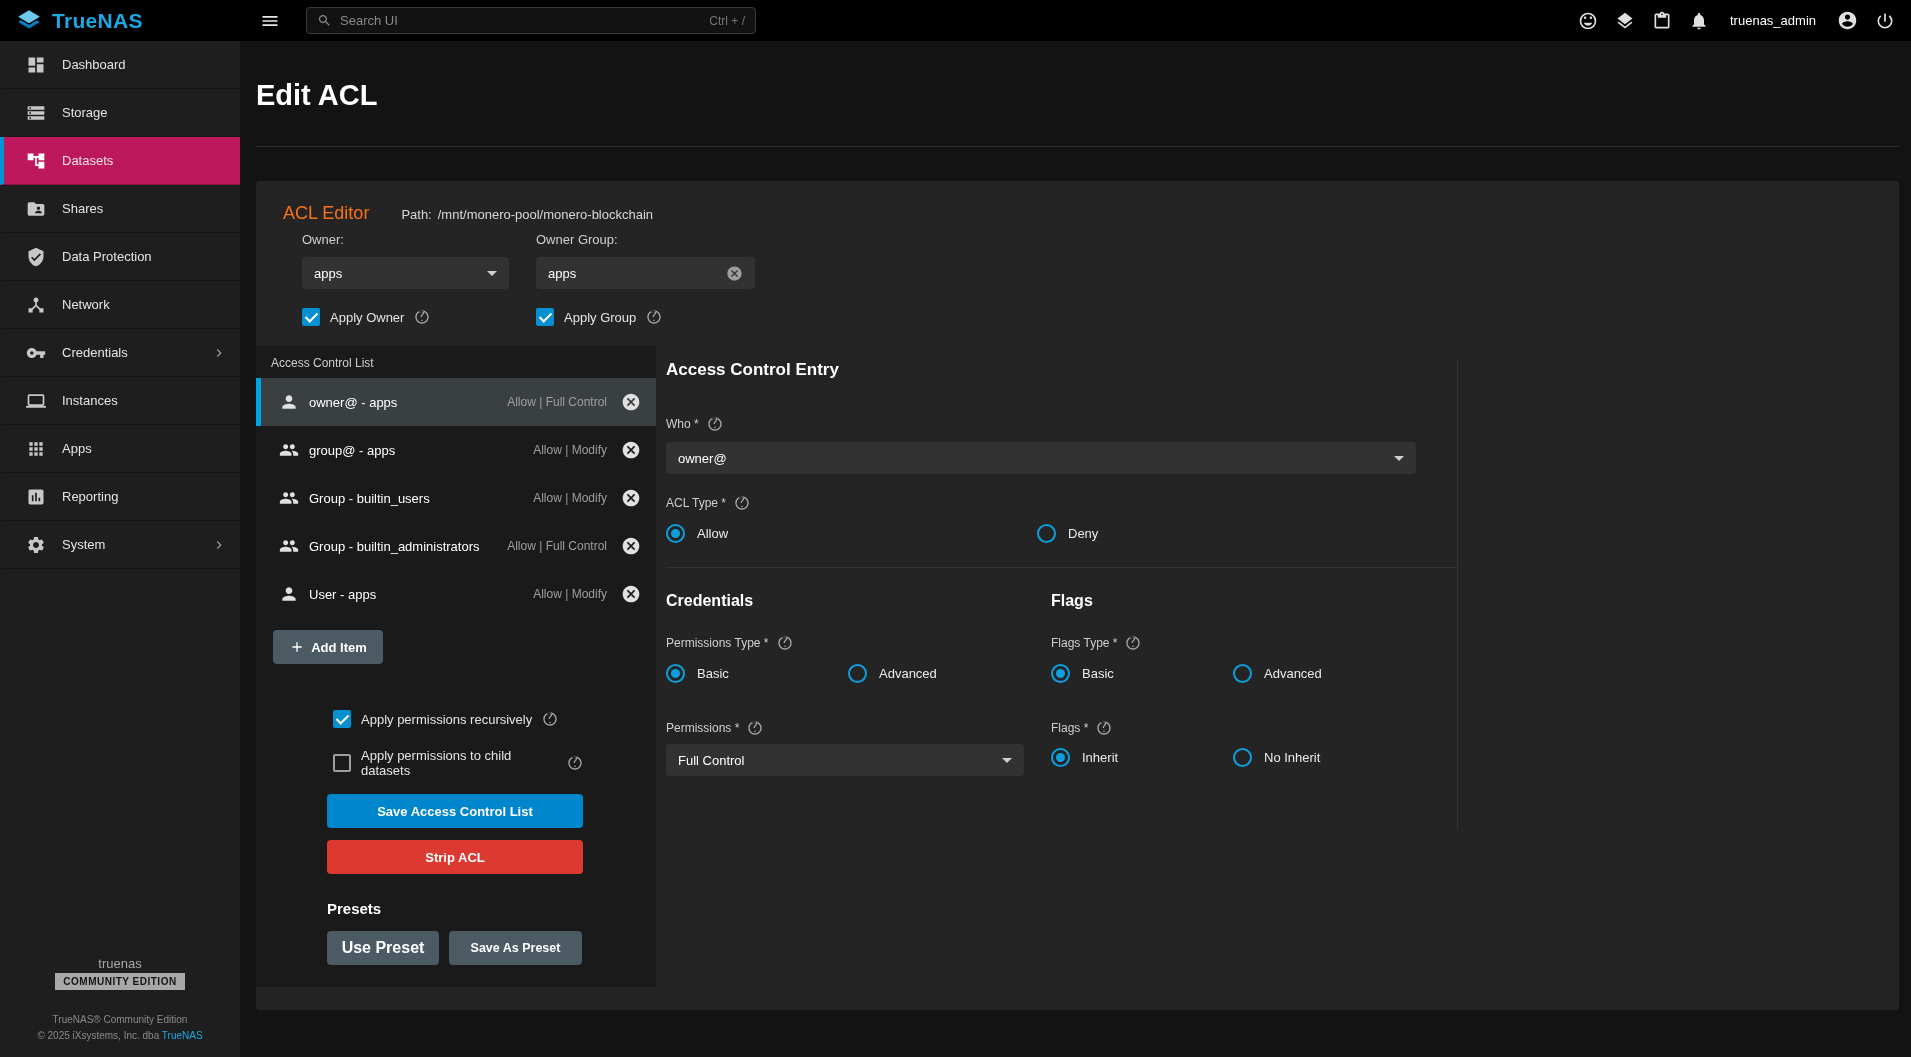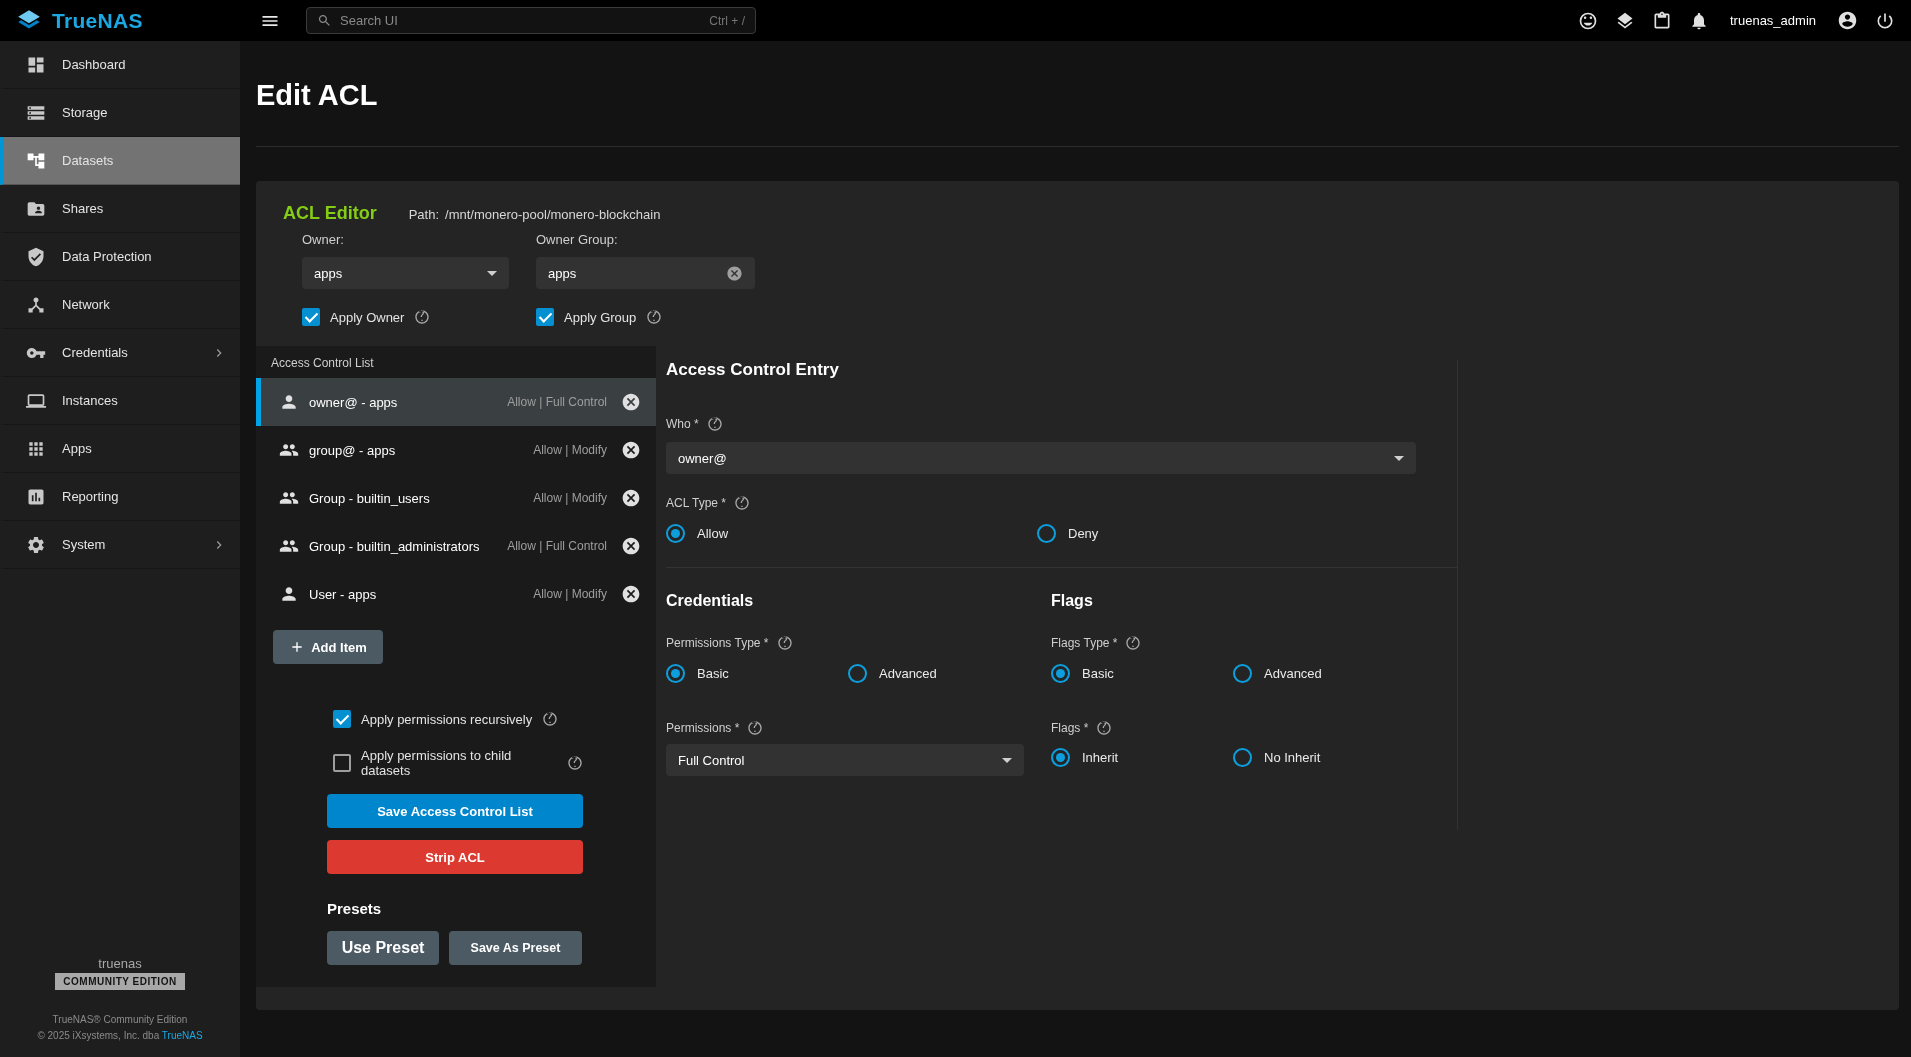--- a/index.html
+++ b/index.html
@@ -37,21 +37,21 @@
 
   
   .layout { display:flex; height:1016px; }
 
   
   .sidebar { width:240px; background:#1e1e1e; flex:none; display:flex; flex-direction:column; }
   .nav-item {
     height:48px; display:flex; align-items:center; gap:16px; padding-left:22px;
     border-bottom:1px solid rgba(0,0,0,0.25); cursor:pointer; border-left:4px solid transparent;
   }
-  .nav-item.active { background:#737373; border-left:4px solid #0095d5; }
+  .nav-item.active { background:#be185d; border-left:4px solid #0095d5; }
   .nav-label { font-size:13px; color:#e4e4e4; }
   .nav-chevron { margin-left:auto; margin-right:14px; }
   .sidebar-footer { margin-top:auto; text-align:center; padding-bottom:16px; }
   .hostname { font-size:13px; color:#a8a8a8; }
   .edition-badge {
     display:inline-block; background:#a8a8a8; color:#141414;
     font-size:10px; font-weight:bold; letter-spacing:.5px; padding:3px 8px;
   }
   .footer-product { margin-top:24px; font-size:10px; color:#8a8a8a; }
   .footer-copy { margin-top:5px; font-size:10px; color:#8a8a8a; }
@@ -60,21 +60,21 @@
   
   .content { flex:1; overflow:hidden; }
   .page-title { padding:38px 0 0 16px; font-size:29px; font-weight:bold; color:#fff; }
   .title-divider { margin:34px 12px 0 16px; border-bottom:1px solid #2c2c2c; }
 
   .card {
     margin:34px 12px 0 16px; background:#242424; border-radius:4px; min-height:829px;
   }
   .card-header { padding:22px 27px 0 27px; }
   .editor-title-row { display:flex; align-items:baseline; gap:32px; }
-  .editor-heading { font-size:18px; font-weight:bold; color:#84cc16; }
+  .editor-heading { font-size:18px; font-weight:normal; color:#f97316; }
   .path-row { font-size:13px; color:#d8d8d8; }
   .path-label { margin-right:6px; }
   .owner-grid {
     margin:8px 0 0 19px; display:grid; grid-template-columns:207px 219px; column-gap:27px;
   }
   .field-label-sm { font-size:13px; color:#cfcfcf; }
   .owner-grid .select-field { margin-top:10px; }
   .apply-row { display:flex; align-items:center; gap:10px; margin-top:19px; padding-bottom:20px; }
   .apply-label { font-size:13px; color:#e4e4e4; }
 

